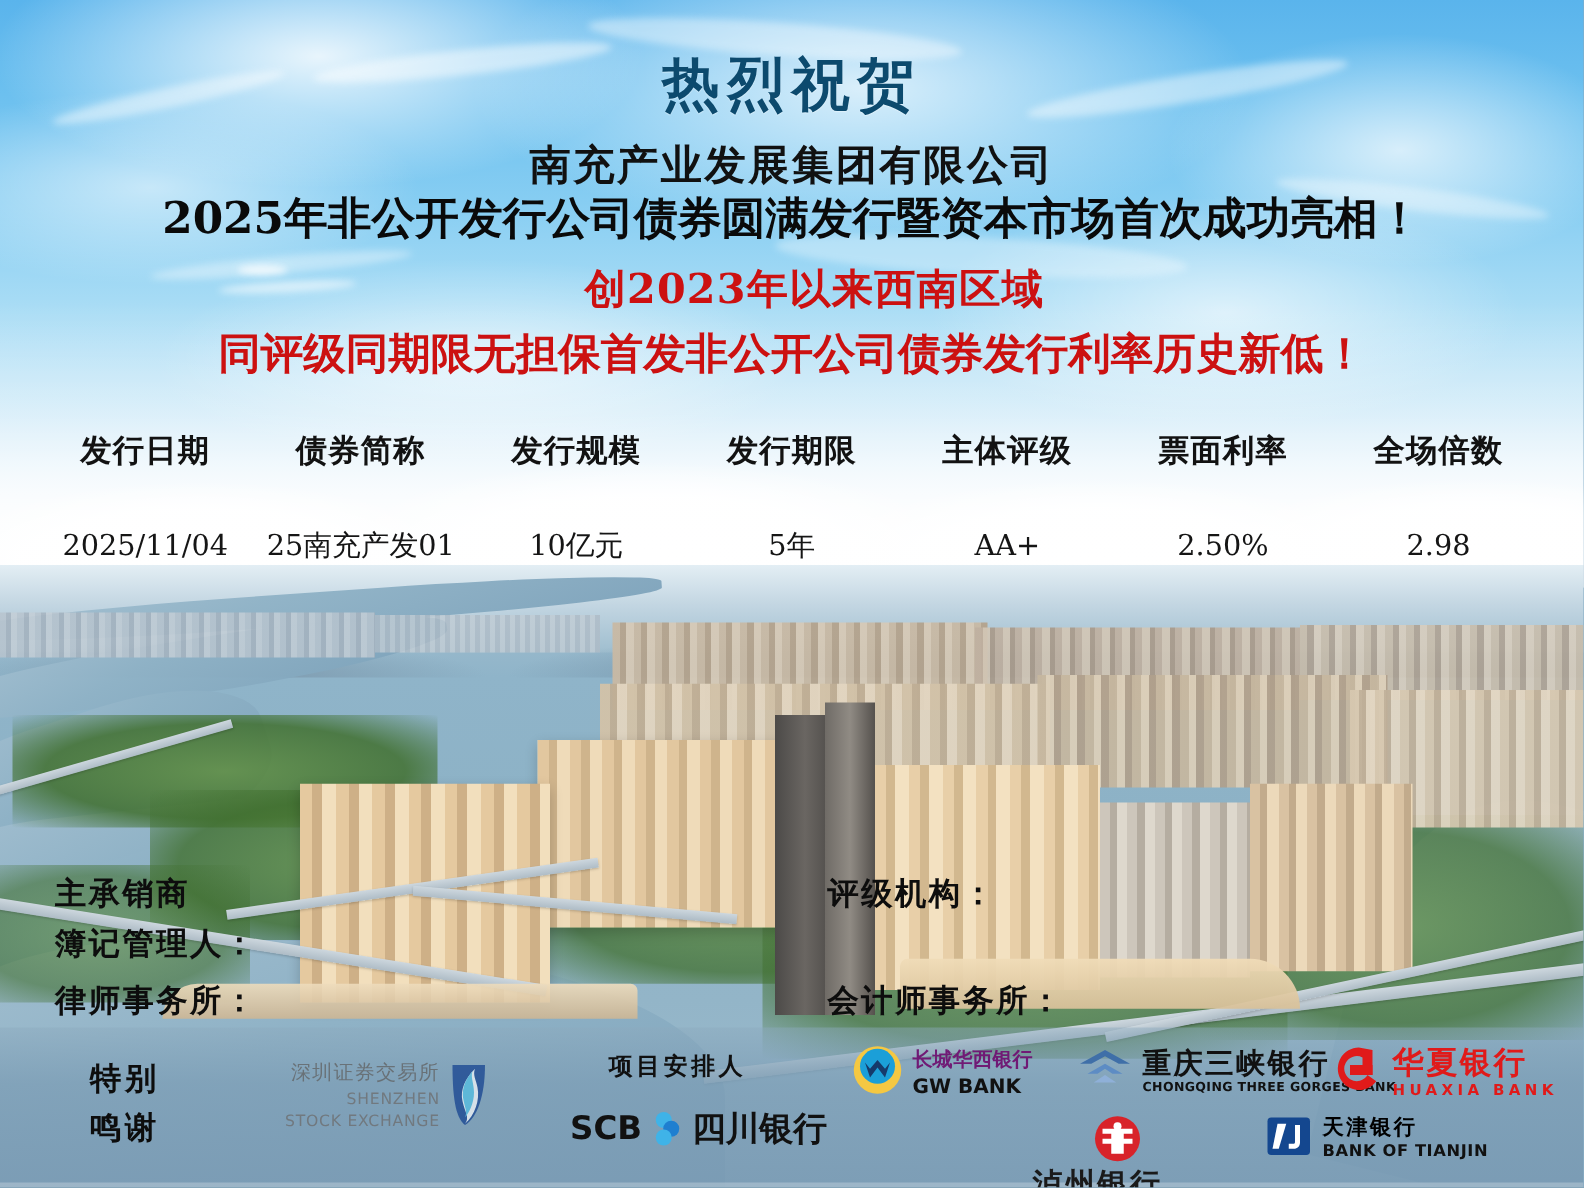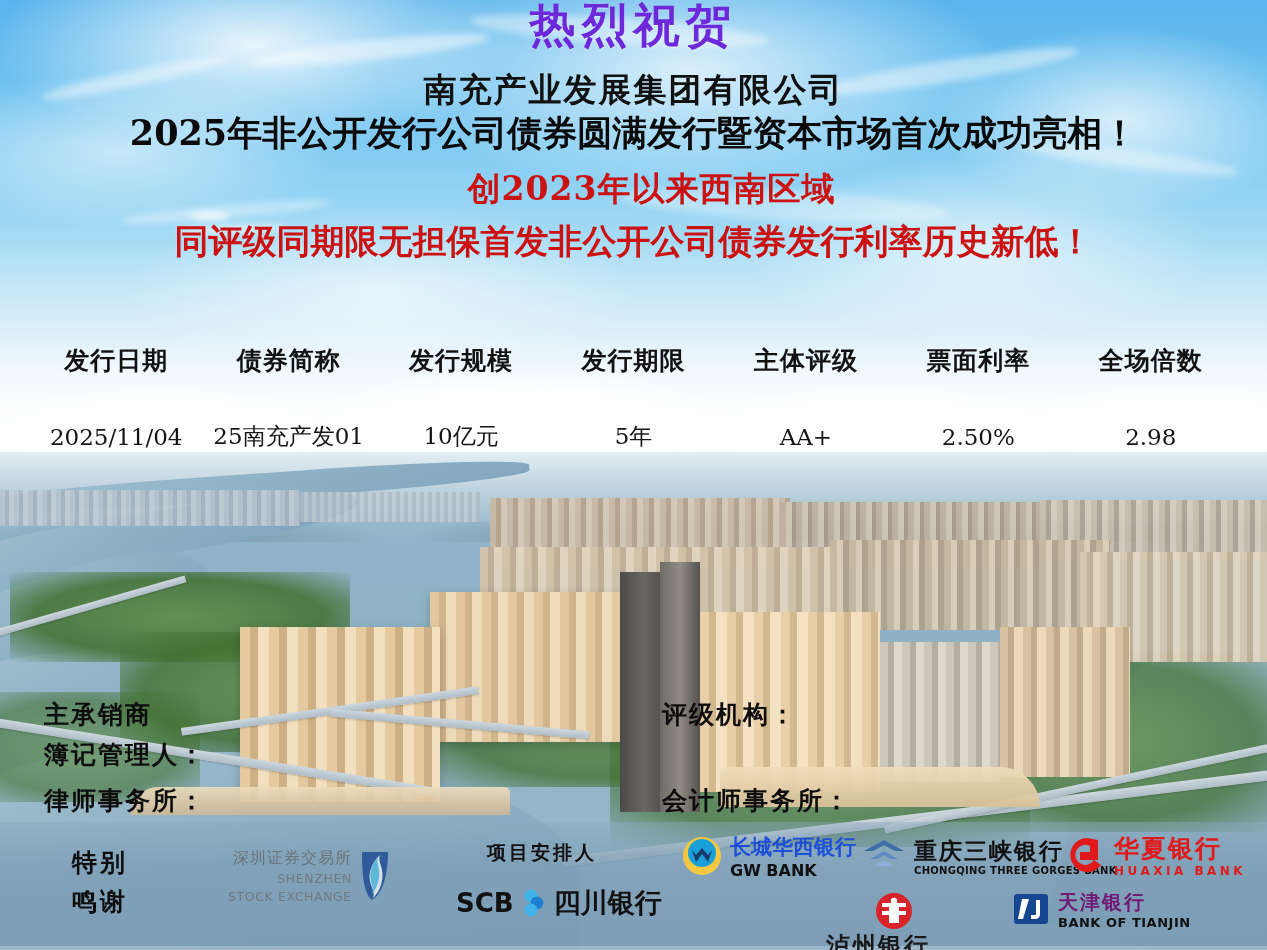--- a/index.html
+++ b/index.html
@@ -95,22 +95,23 @@
   .headline-wrap {
     position: absolute;
     left: 0; top: 0; width: 1267px;
     text-align: center;
     z-index: 20;
   }
   .t-congrats {
     font-family: "DejaVu Serif", "Liberation Serif", serif;
     font-weight: bold;
     font-size: 46px;
-    color: #6d28d9;
+    color: #0c4a6e;
     letter-spacing: 6px;
+    margin-top: 42px;
     line-height: 1.1;
     text-shadow: 0 1px 1px rgba(255,255,255,.45);
     text-align: center;
   }
   .t-company {
     font-family: "DejaVu Serif", "Liberation Serif", serif;
     font-weight: bold;
     font-size: 33px;
     color: #111;
     letter-spacing: 2px;
@@ -403,21 +404,21 @@
 
     <div class="banklogo" style="left:682px; top:6px;">
       <div class="bl-mark">
         <svg width="40" height="40" viewBox="0 0 40 40">
           <circle cx="20" cy="20" r="19" fill="#f5c842"></circle>
           <circle cx="20" cy="17" r="14" fill="#1b9fd8"></circle>
           <path d="M10 14 L14 26 L20 18 L26 26 L30 14 L26 19 L20 12 L14 19 Z" fill="#163a6b"></path>
         </svg>
       </div>
       <div class="bl-txt">
-        <div class="bl-cn" style="font-size:21px; color:#1d4ed8;">长城华西银行</div>
+        <div class="bl-cn" style="font-size:16px; color:#701a75;">长城华西银行</div>
         <div class="bl-en" style="font-size:16px; color:#111111;">GW BANK</div>
       </div>
     </div>
 
     <div class="banklogo" style="left:862px; top:8px;">
       <div class="bl-mark">
         <svg width="44" height="34" viewBox="0 0 44 34">
           <path d="M22 2 L42 13 L33 13 L22 7 L11 13 L2 13 Z" fill="#3f6fa8"></path>
           <path d="M22 13 L36 21 L28 21 L22 17 L16 21 L8 21 Z" fill="#5d8cc4"></path>
           <path d="M22 22 L31 28 L13 28 Z" fill="#8fb0d8"></path>
@@ -458,19 +459,19 @@
 
     <div class="banklogo" style="left:1012px; top:60px;">
       <div class="bl-mark">
         <svg width="38" height="38" viewBox="0 0 38 38">
           <rect x="2" y="4" width="34" height="30" rx="3" fill="#14478f"></rect>
           <path d="M10 9 L17 9 L11 29 L6 29 Z" fill="#ffffff"></path>
           <path d="M28 10 L28 24 C28 27 26 29 23 29 L19 29 L19 25 L23 25 C24 25 24 24 24 23 L24 10 Z" fill="#ffffff"></path>
         </svg>
       </div>
       <div class="bl-txt">
-        <div class="bl-cn" style="font-size:20px; color:#701a75; letter-spacing:2px;">天津银行</div>
+        <div class="bl-cn" style="font-size:17px; color:#000000; letter-spacing:2px;">天津银行</div>
         <div class="bl-en" style="font-size:13px; color:#111111; letter-spacing:.5px;">BANK OF TIANJIN</div>
       </div>
     </div>
 
   </div>
 </div>
 
 </body></html>

